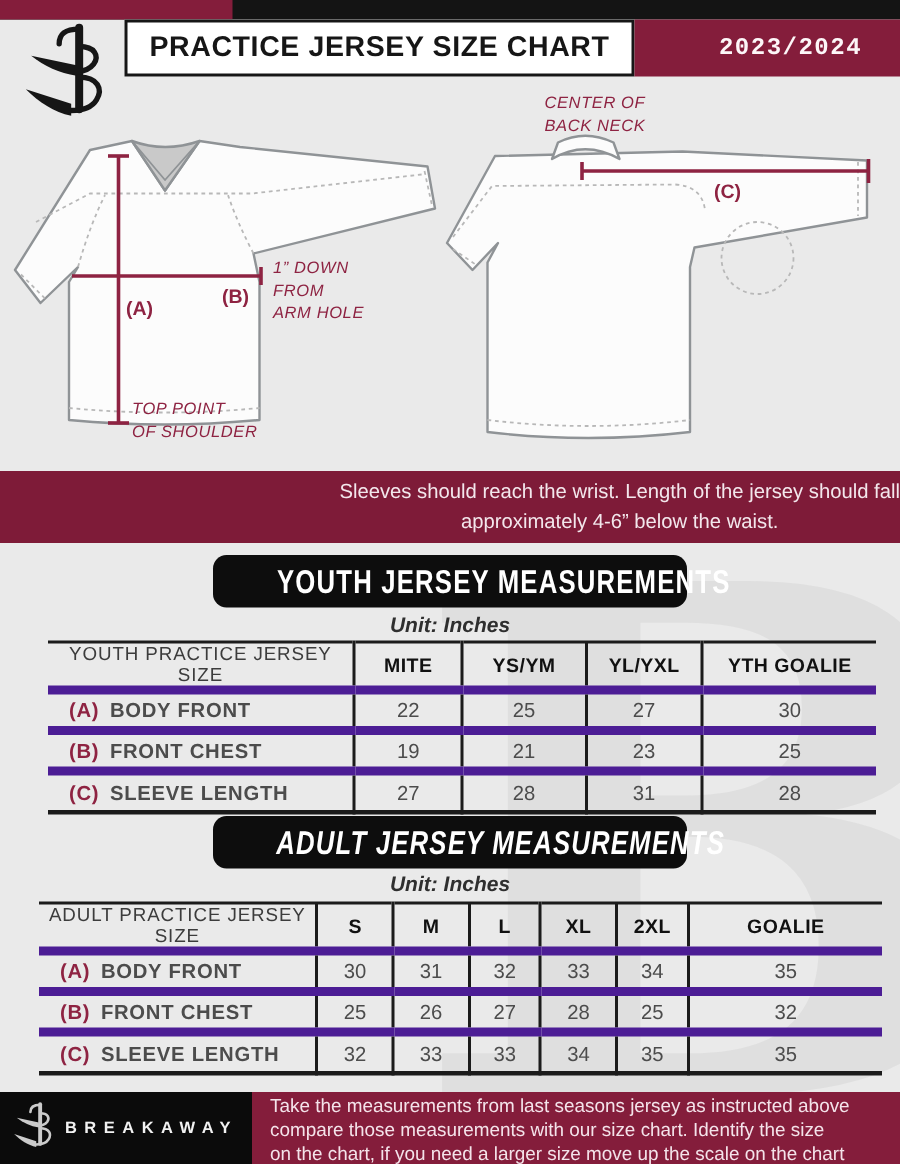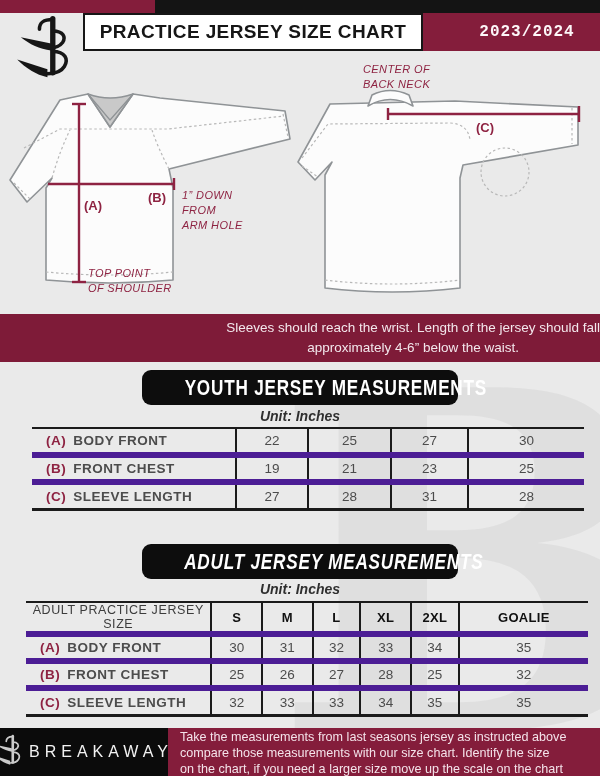--- a/index.html
+++ b/index.html
@@ -56,21 +56,21 @@
   td.row-label { text-align:left !important; padding-left:14px; font-size:12.5px; color:#3a3a3a;
     font-weight:bold; letter-spacing:.5px; }
   td.row-label .key { color:#8e2342; font-weight:bold; margin-right:7px; }
   #youth-table { left:32px; top:427px; width:552px; }
   #adult-table { left:26px; top:601px; width:562px; }
 
   
   .footer { position:absolute; left:0; top:728px; width:600px; height:48px; display:flex; z-index:2; }
   .footer .brand-box { width:168px; height:48px; background:#0b0b0b; display:flex;
     align-items:center; justify-content:center; gap:8px; }
-  .footer .brand-box .brand-name { color:#f2f2f2; font-size:16px; font-weight:normal; letter-spacing:5px; }
+  .footer .brand-box .brand-name { color:#f2f2f2; font-size:11px; font-weight:bold; letter-spacing:5px; }
   .footer .note-box { flex:1; background:#841d3b; display:flex; }
   .footer .note-box span { color:#f4e3ea; font-size:12.6px; line-height:1.26; padding:2px 10px 2px 12px;
     white-space:pre-line; }
 </style>
 </head>
 <body>
 
 <div class="page">
 
   <div class="watermark">B</div>
@@ -136,21 +136,21 @@
         <line x1="174" y1="128" x2="174" y2="140"></line>
         <line x1="388" y1="64" x2="579" y2="64"></line>
         <line x1="388" y1="58" x2="388" y2="70"></line>
         <line x1="579" y1="56" x2="579" y2="72"></line>
       </g>
     </svg>
     <span class="dkey" style="left:84px; top:148px;">(A)</span>
     <span class="dlabel" style="left:88px; top:172px;margin-top:44px;">TOP POINT
 OF SHOULDER</span>
     <span class="dkey" style="left:148px; top:140px;">(B)</span>
-    <span class="dlabel" style="left:182px; top:138px;">1” DOWN
+    <span class="dlabel" style="left:182px; top:122px;">1” DOWN
 FROM
 ARM HOLE</span>
     <span class="dkey" style="left:476px; top:70px;">(C)</span>
     <span class="dlabel" style="left:363px; top:12px;">CENTER OF
 BACK NECK</span>
   </div>
 
   <div class="note-banner">
     <span>Sleeves should reach the wrist. Length of the jersey should fall
 approximately 4-6” below the waist.</span>
@@ -163,20 +163,27 @@
 
   <table class="size-table" id="youth-table">
     <colgroup>
         <col style="width:37%">
         <col style="width:13%">
         <col style="width:15%">
         <col style="width:14%">
         <col style="width:21%">
       </colgroup>
     <tbody>
+        <tr>
+      <th class="label-head">YOUTH PRACTICE JERSEY SIZE</th>
+      <th class="size-col">MITE</th>
+      <th class="size-col">YS/YM</th>
+      <th class="size-col">YL/YXL</th>
+      <th class="size-col">YTH GOALIE</th>
+    </tr>
     <tr>
       <td class="row-label"><span class="key">(A)</span><span>BODY FRONT</span></td>
       <td>22</td>
       <td>25</td>
       <td>27</td>
       <td>30</td>
     </tr>
     <tr>
       <td class="row-label"><span class="key">(B)</span><span>FRONT CHEST</span></td>
       <td>19</td>

